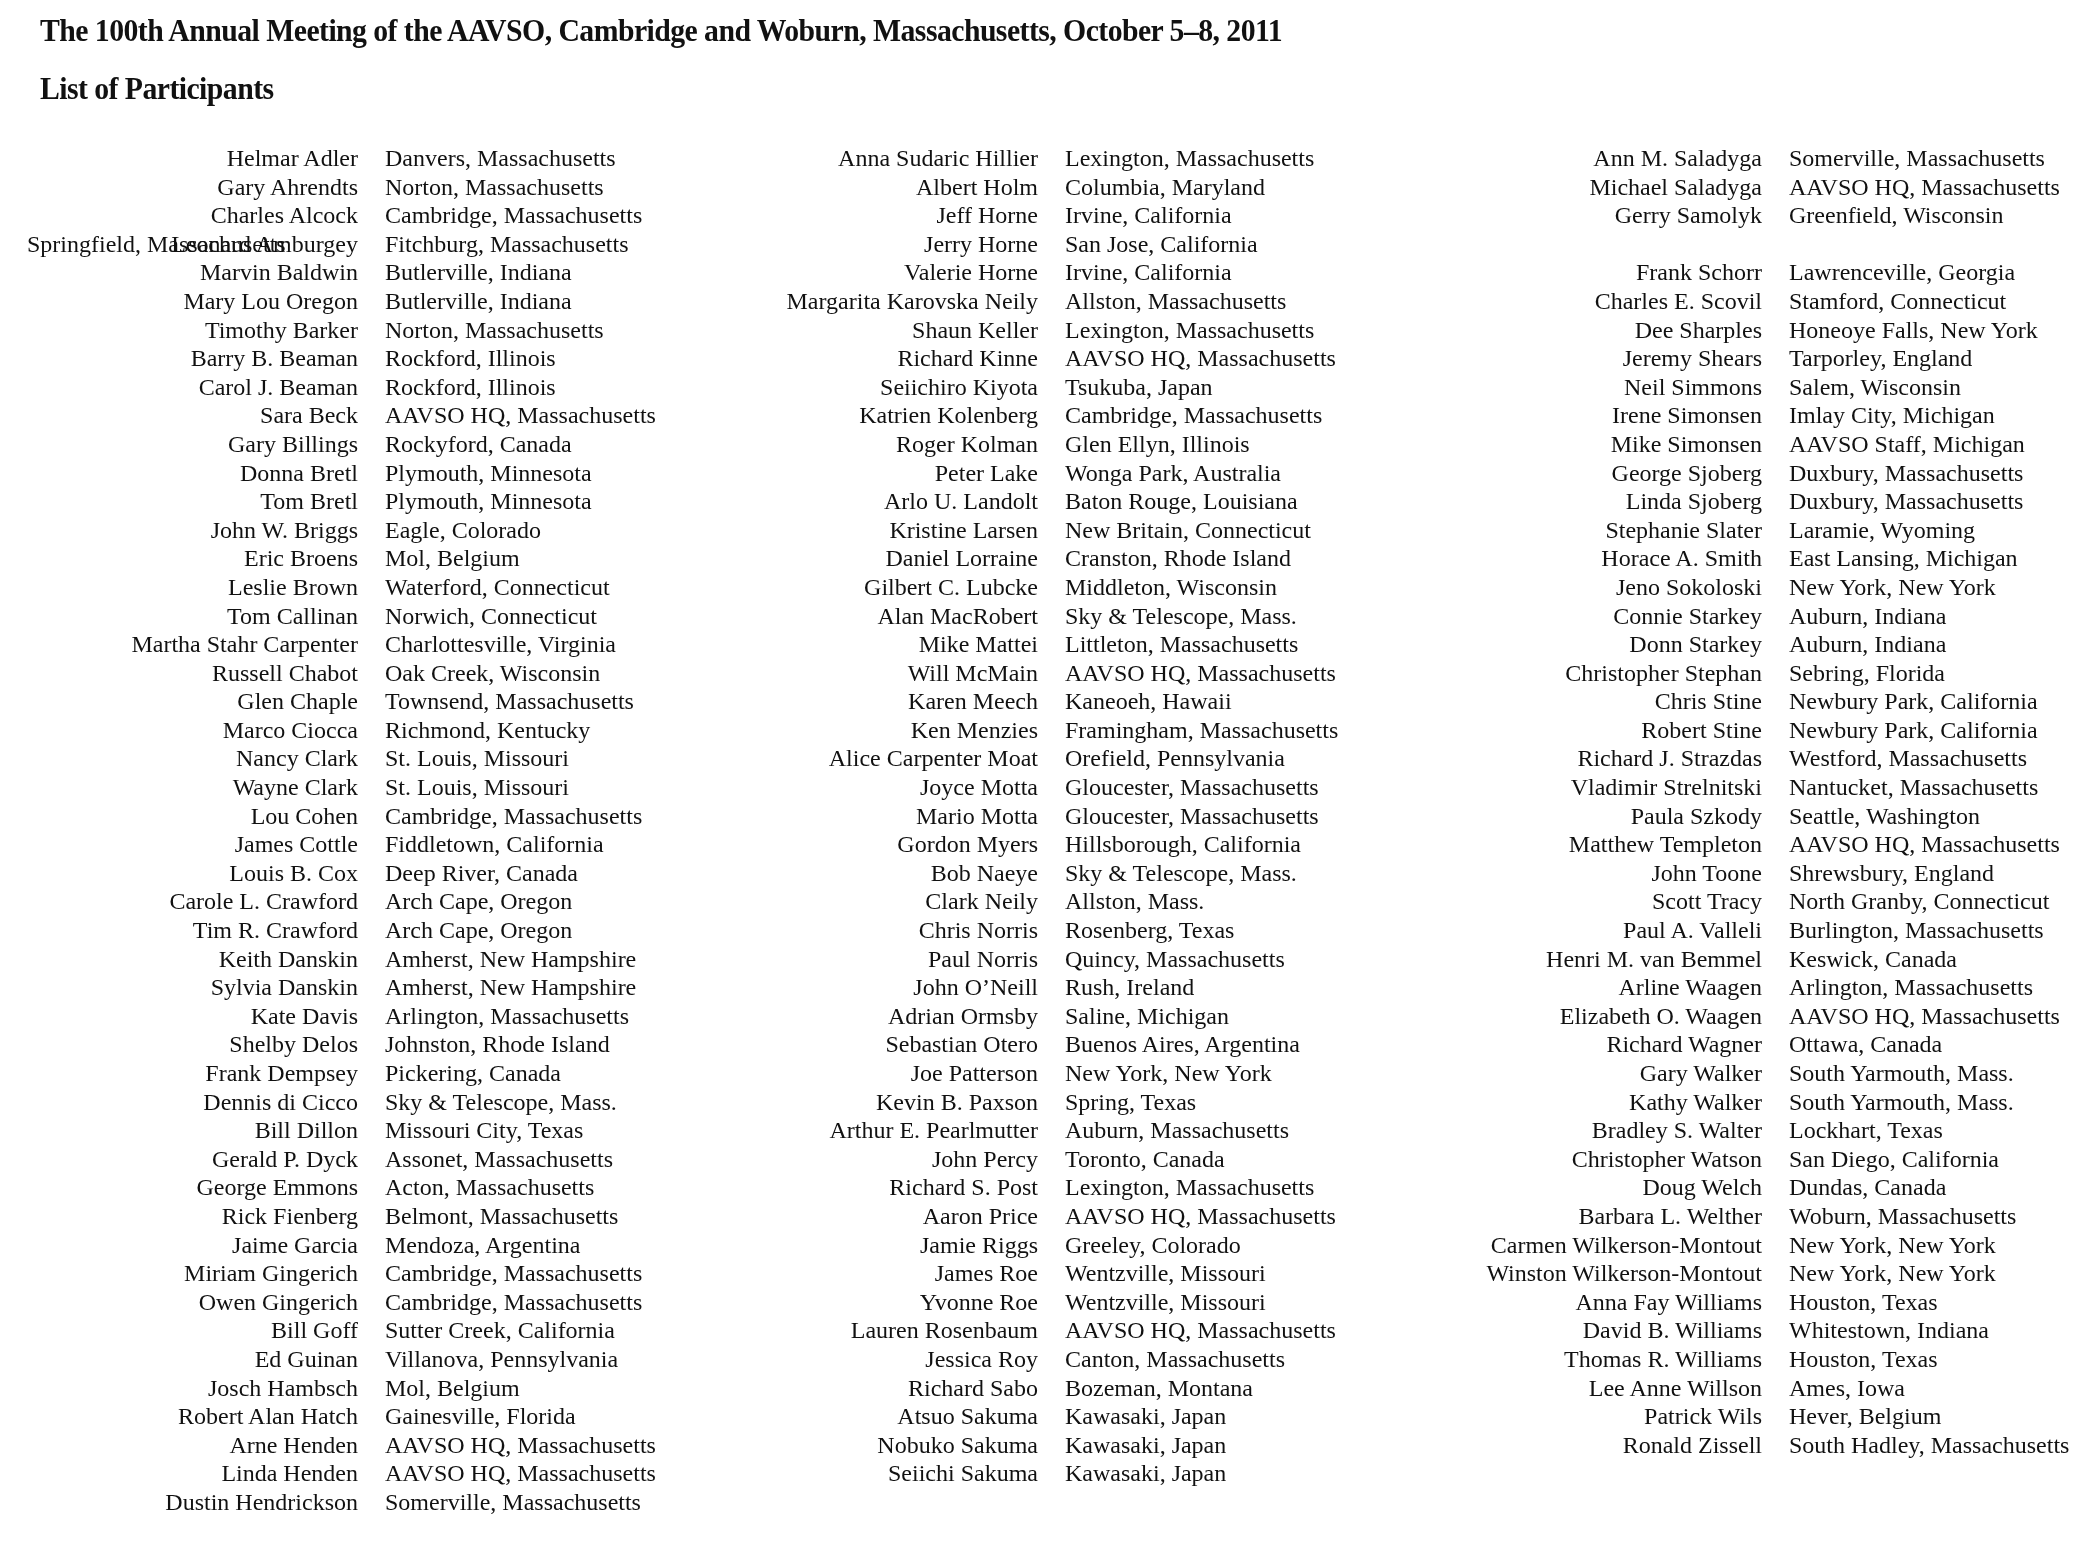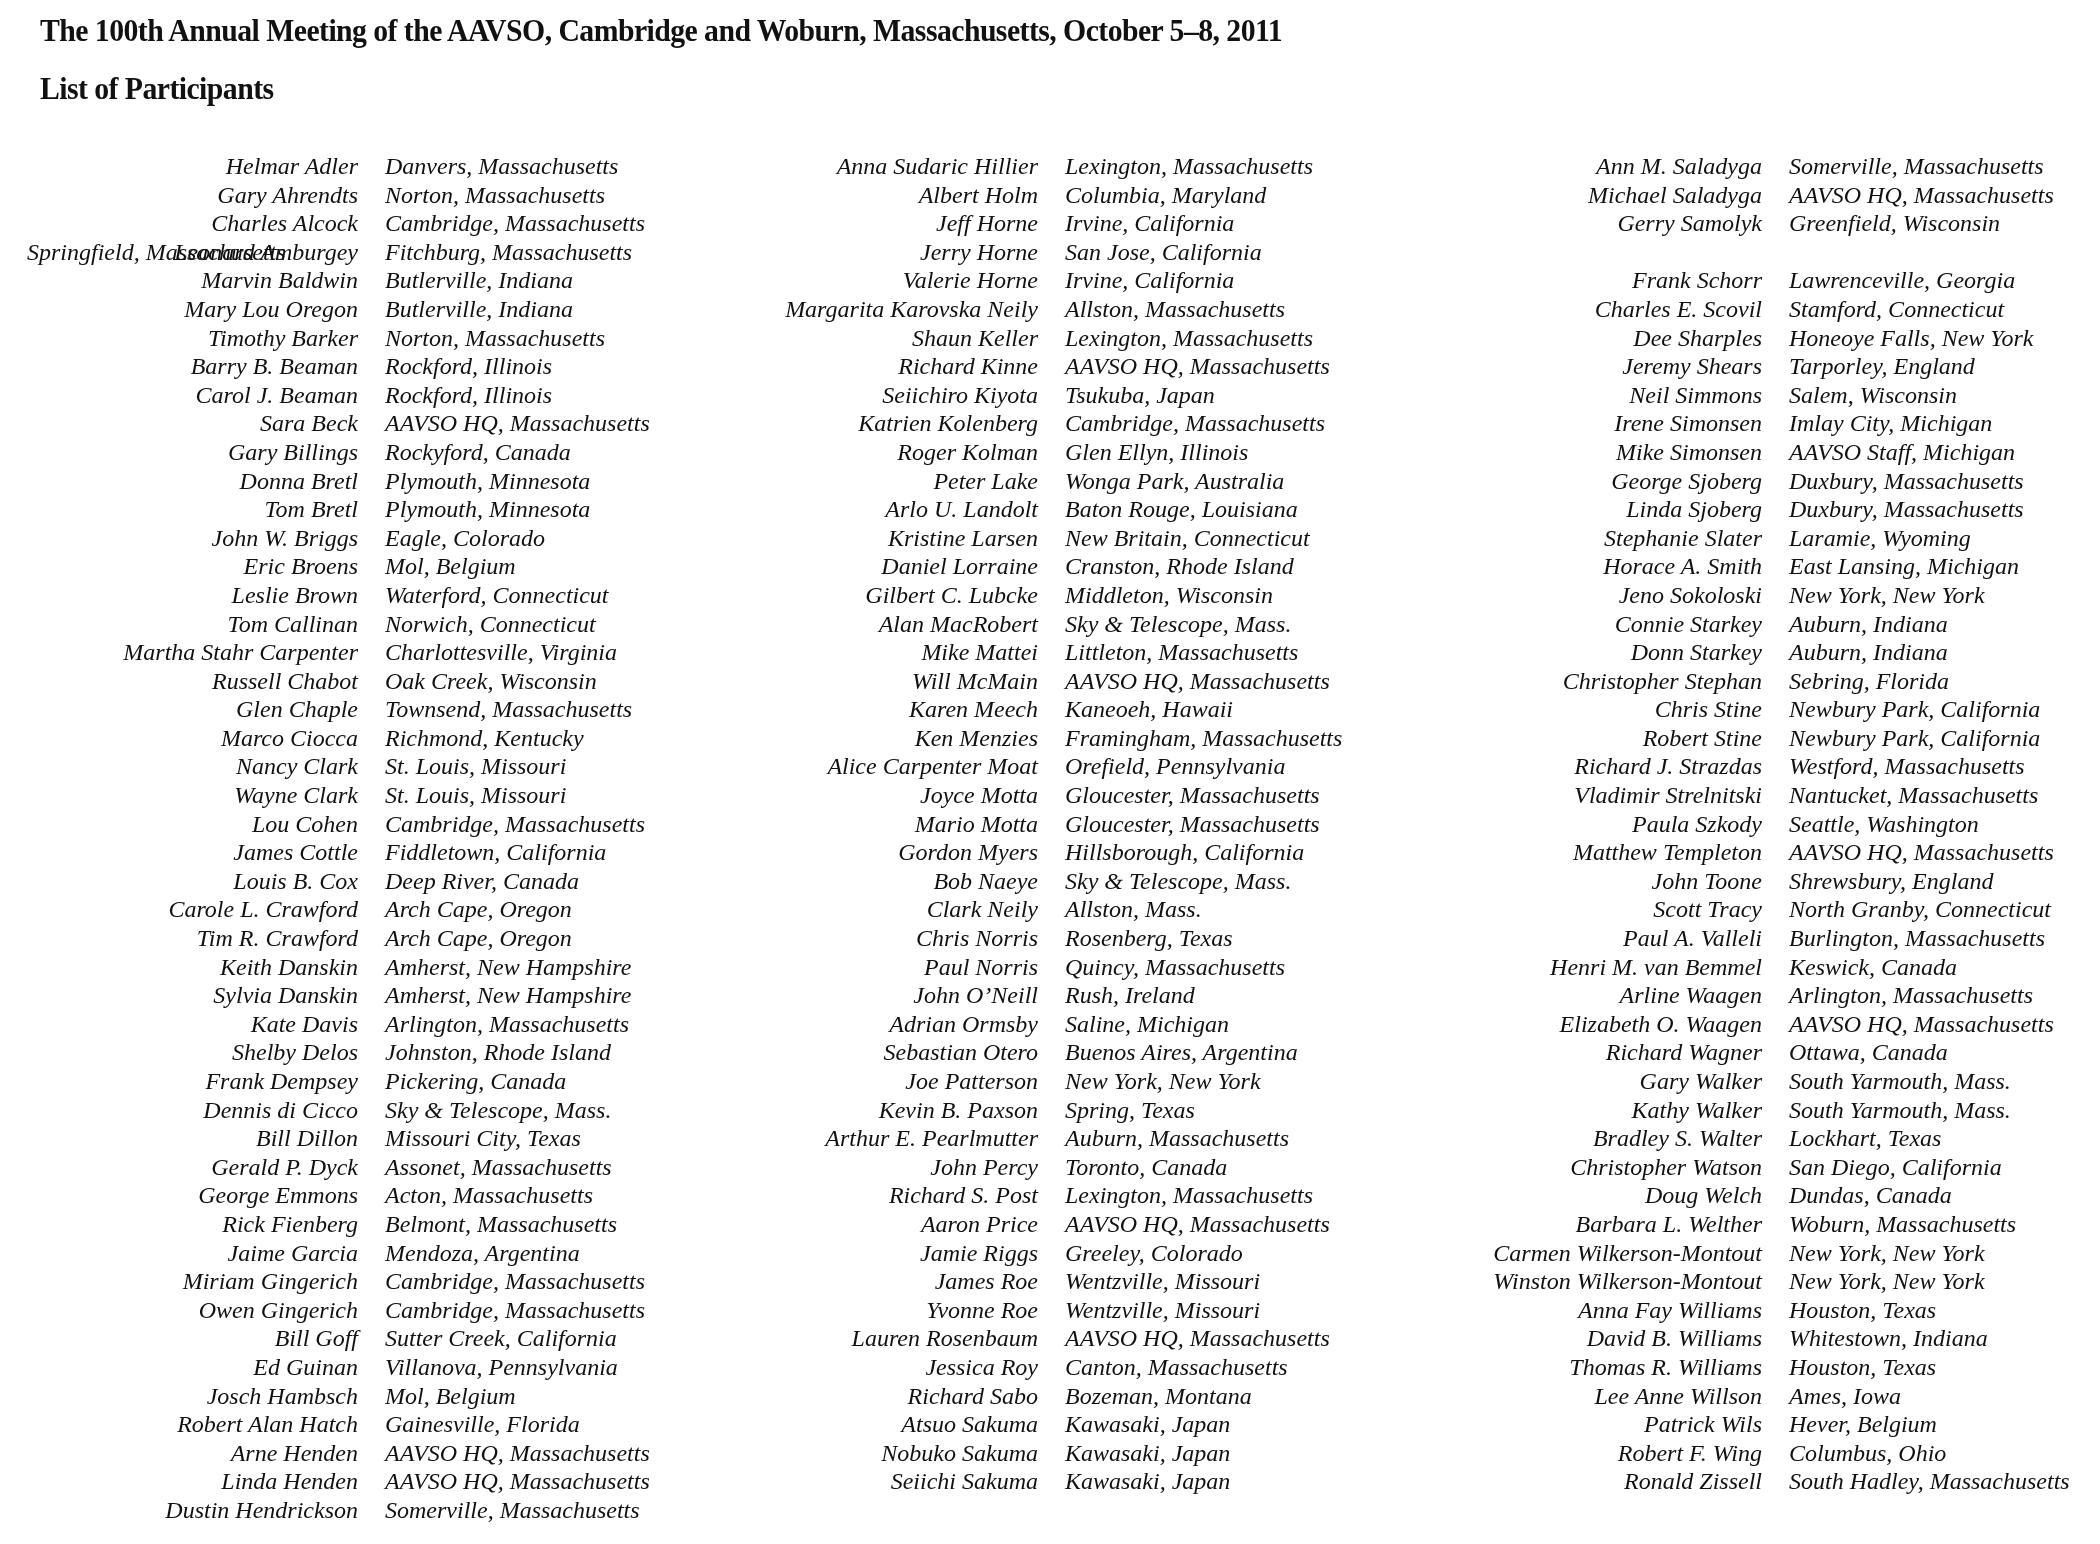--- a/index.html
+++ b/index.html
@@ -10,21 +10,21 @@
   .title {
     position: absolute; left: 40px; top: 12px;
     font-size: 32px; font-weight: bold; letter-spacing: -0.6px;
     transform: scaleX(0.93); transform-origin: left top; white-space: nowrap;
   }
   .subtitle {
     position: absolute; left: 40px; top: 70px;
     font-size: 32px; font-weight: bold; letter-spacing: -0.6px;
     transform: scaleX(0.93); transform-origin: left top; white-space: nowrap;
   }
-  .col { position: absolute; top: 152px; font-style: italic; }
+  .col { position: absolute; top: 144px; }
   .row { display: flex; height: 28.6px; align-items: baseline; font-size: 24px; line-height: 28.6px; white-space: nowrap; }
   .name { text-align: right; flex: 0 0 auto; }
   .loc { text-align: left; flex: 0 0 auto; }
   #col1 { left: 0; }
   #col1 .name { width: 358px; }
   #col1 .loc  { margin-left: 27px; }
   #col2 { left: 0; }
   #col2 .name { width: 1038px; }
   #col2 .loc  { margin-left: 27px; }
   #col3 { left: 0; }
@@ -595,20 +595,16 @@
     </div>
     <div class="row">
       <span class="name">Lee Anne Willson</span>
       <span class="loc">Ames, Iowa</span>
     </div>
     <div class="row">
       <span class="name">Patrick Wils</span>
       <span class="loc">Hever, Belgium</span>
     </div>
     <div class="row">
-      <span class="name">Robert F. Wing</span>
-      <span class="loc">Columbus, Ohio</span>
-    </div>
-    <div class="row">
       <span class="name">Ronald Zissell</span>
       <span class="loc">South Hadley, Massachusetts</span>
     </div>
   </div>
 
 </body></html>

